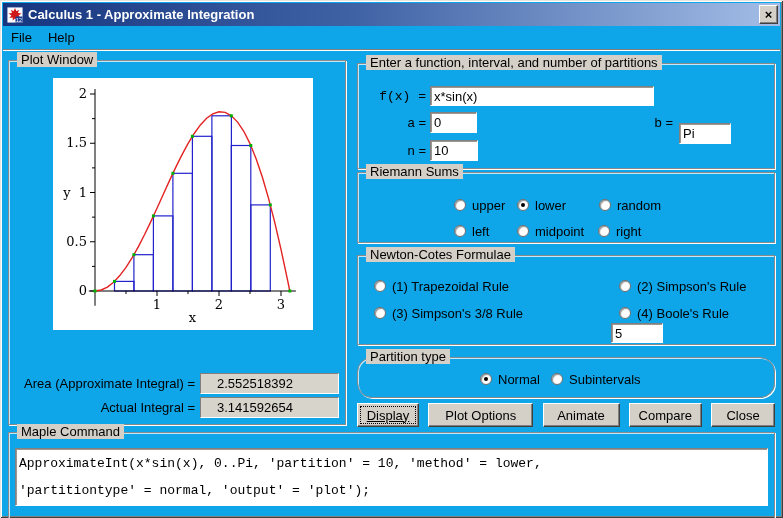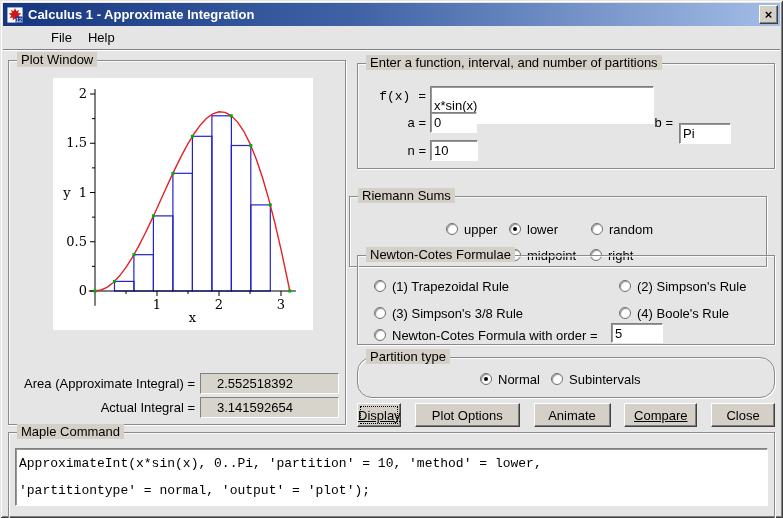--- a/index.html
+++ b/index.html
@@ -1,20 +1,20 @@
 <!DOCTYPE html>
 <html><head>
 <meta charset="utf-8">
 <style>
   * { box-sizing: border-box; margin: 0; padding: 0; }
   html,body { background:#d4d0c8; }
   body { font-family:"Liberation Sans", sans-serif; font-size:13px; color:#000; }
 
   .window{
-    position:relative; width:783px; height:518px; background:#e5e5e5;
+    position:relative; width:783px; height:518px; background:#0ea5e9;
     box-shadow: inset 1px 1px 0 #e9e5dd, inset -1px -1px 0 #404040,
                 inset 2px 2px 0 #ffffff, inset -2px -2px 0 #808080;
     overflow:hidden;
   }
 
   
   .titlebar{
     position:absolute; left:3px; top:3px; width:777px; height:23px;
     background:linear-gradient(90deg,#16357f 0%, #3f62a5 45%, #a3bde6 100%);
     display:flex; align-items:center; padding:0 2px 0 4px;
@@ -23,21 +23,21 @@
                white-space:nowrap; overflow:hidden; }
   .close-btn{
     width:19px; height:19px; background:#d4d0c8; display:flex; align-items:center;
     justify-content:center; font-weight:bold; font-size:13px; line-height:1;
     border:1px solid; border-color:#fff #404040 #404040 #fff;
     box-shadow: inset -1px -1px 0 #808080; cursor:default;
   }
 
   
   .menubar{ position:absolute; left:3px; top:26px; width:716px; height:23px;
-            display:flex; align-items:center;padding-left:40px; }
+            display:flex; align-items:center; }
   .menu-item{ padding:3px 8px; }
   .menu-sep{ position:absolute; left:3px; top:49px; width:777px; height:2px;
              border-top:1px solid #808080; border-bottom:1px solid #fff; }
 
   
   .grp{ position:absolute; border:1px solid #8a8a8a;
         box-shadow:1px 1px 0 #fff, inset 1px 1px 0 rgba(255,255,255,.75); }
   .grp .cap{ position:absolute; top:-9px; left:8px; background:#d4d0c8;
              padding:0 4px; font-size:13px; white-space:nowrap; }
 
@@ -166,30 +166,30 @@
     </div>
     <div class="lbl r" style="left:0; top:315px; width:186px;">Area (Approximate Integral) =</div>
     <div class="roField" style="left:191px; top:312px; width:139px; height:21px;">2.552518392</div>
     <div class="lbl r" style="left:0; top:339px; width:186px;">Actual Integral =</div>
     <div class="roField" style="left:191px; top:336px; width:139px; height:21px;">3.141592654</div>
   </div>
 
   <div class="grp" style="left:357px; top:63px; width:418px; height:106px;">
     <span class="cap">Enter a function, interval, and number of partitions</span>
     <div class="lbl r" style="left:0; top:25px; width:68px;font-family:Liberation Mono, monospace;">f(x) =</div>
-    <input class="tf" style="left: 72px; top: 22px; width: 224px; height: 38px;" value="x*sin(x)">
+    <input class="tf" style="left: 72px; top: 22px; width: 224px; height: 20px;" value="x*sin(x)">
     <div class="lbl r" style="left:0; top:51px; width:68px;">a =</div>
     <input class="tf" style="left: 72px; top: 48px; width: 47px; height: 21px;" value="0">
     <div class="lbl r" style="left:250px; top:51px; width:65px;">b =</div>
     <input class="tf" style="left: 321px; top: 59px; width: 52px; height: 21px;" value="Pi">
     <div class="lbl r" style="left:0; top:79px; width:68px;">n =</div>
     <input class="tf" style="left: 72px; top: 76px; width: 48px; height: 21px;" value="10">
   </div>
 
-  <div class="grp" style="left:349px; top:172px; width:418px; height:71px;margin-top:24px;">
+  <div class="grp" style="left:357px; top:172px; width:418px; height:71px;">
     <span class="cap">Riemann Sums</span>
     <div class="ri" style="left:96px; top:24px;">
         <span class="rb"></span>
         <span class="rl">upper</span>
       </div>
     <div class="ri" style="left:159px; top:24px;">
         <span class="rb checked"></span>
         <span class="rl">lower</span>
       </div>
     <div class="ri" style="left:241px; top:24px;">
@@ -220,45 +220,41 @@
         <span class="rb"></span>
         <span class="rl">(2) Simpson's Rule</span>
       </div>
     <div class="ri" style="left:16px; top:49px;">
         <span class="rb"></span>
         <span class="rl">(3) Simpson's 3/8 Rule</span>
       </div>
     <div class="ri" style="left:261px; top:49px;">
         <span class="rb"></span>
         <span class="rl">(4) Boole's Rule</span>
-      </div>
-    <div class="ri" style="left:16px; top:71px;">
-        <span class="rb"></span>
-        <span class="rl">Newton-Cotes Formula with order =</span>
       </div>
     <input class="tf" style="left: 253px; top: 67px; width: 52px; height: 20px;" value="5">
   </div>
 
   <div class="grp" style="left:357px; top:357px; width:418px; height:41px;border-radius:15px;">
     <span class="cap">Partition type</span>
     <div class="ri" style="left:122px; top:13px;">
         <span class="rb checked"></span>
         <span class="rl">Normal</span>
       </div>
     <div class="ri" style="left:193px; top:13px;">
         <span class="rb"></span>
         <span class="rl">Subintervals</span>
       </div>
   </div>
 
   <div class="btnrow">
-    <button class="btn focused" style="width:44px;text-decoration:underline;">Display</button>
+    <button class="btn focused" style="width:62px;text-decoration:underline;">Display</button>
     <button class="btn" style="width:105px;">Plot Options</button>
     <button class="btn" style="width:77px;">Animate</button>
-    <button class="btn" style="width:73px;text-decoration:underline;">Compare</button>
+    <button class="btn" style="width:73px;">Compare</button>
     <button class="btn" style="width:64px;">Close</button>
   </div>
 
   <div class="grp" style="left:8px; top:432px; width:767px; height:88px;">
     <span class="cap">Maple Command</span>
     <div class="cmdbox">
       <div>ApproximateInt(x*sin(x), 0..Pi, 'partition' = 10, 'method' = lower,</div>
       <div>'partitiontype' = normal, 'output' = 'plot');</div>
     </div>
   </div>

